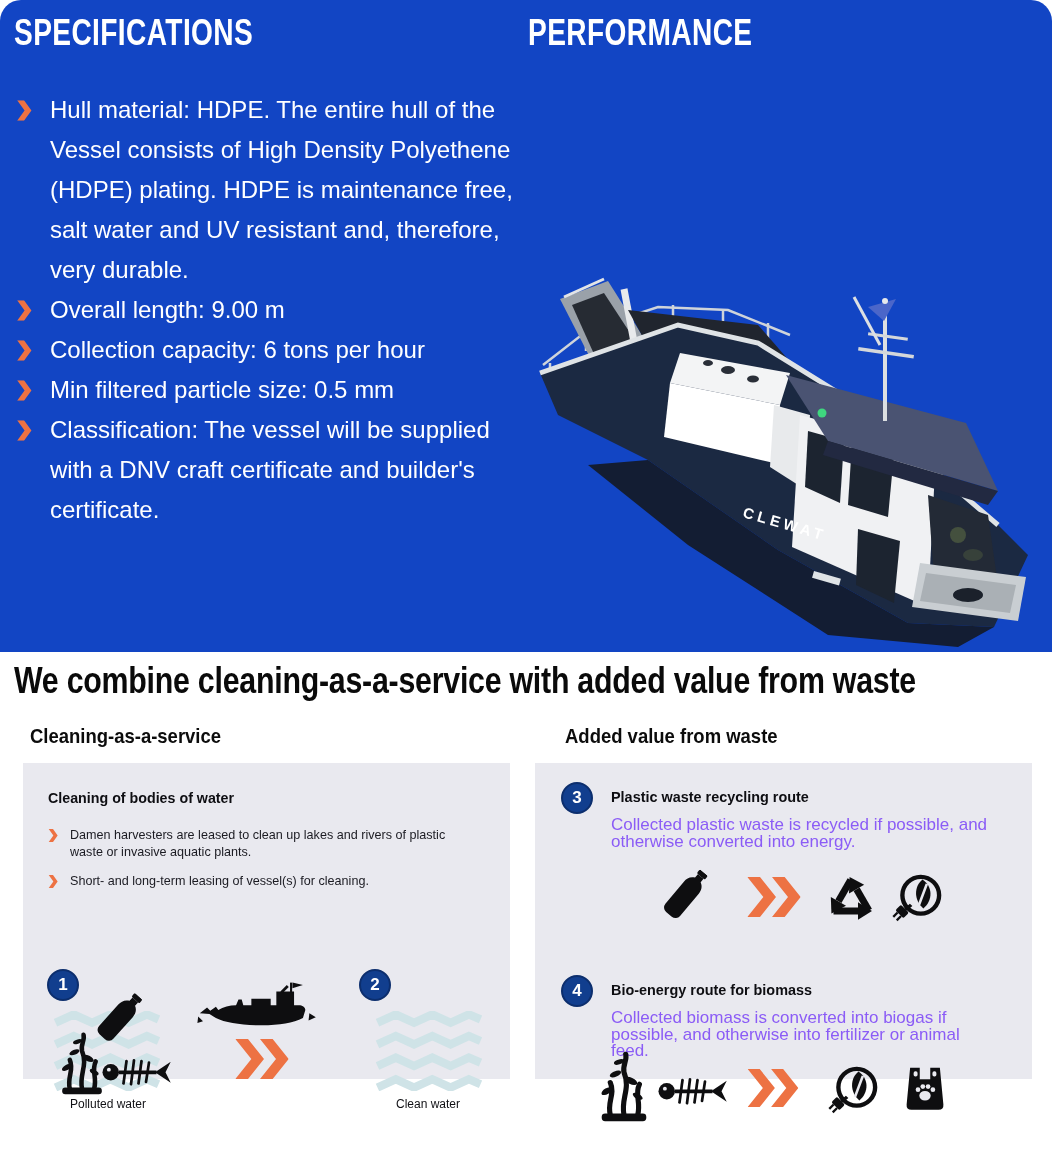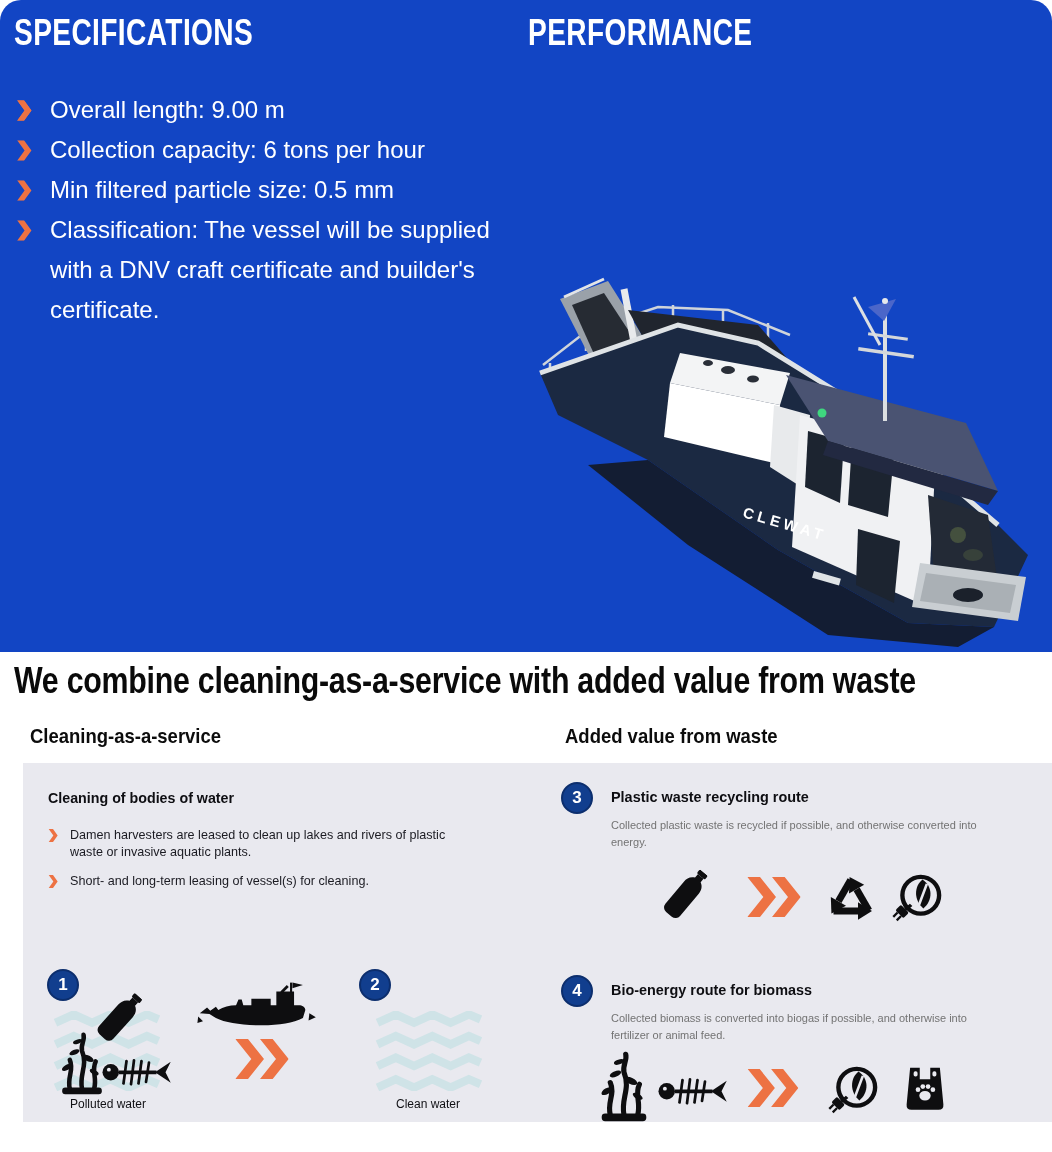--- a/index.html
+++ b/index.html
@@ -18,40 +18,40 @@
   .b-chev{position:absolute;left:2px;top:9px;width:16px;height:23px;fill:#ED7243;}
   .vessel-photo{position:absolute;left:528px;top:255px;width:524px;height:397px;}
 
   
   .headline{position:absolute;left:14px;top:660px;margin:0;font-size:37px;font-weight:700;
             letter-spacing:-.3px;color:#0a0a0a;transform:scaleX(.82);transform-origin:left top;white-space:nowrap;}
   .subhead{position:absolute;top:724px;margin:0;font-size:21px;font-weight:700;color:#0c0c0c;
            transform:scaleX(.88);transform-origin:left top;white-space:nowrap;}
   .sh-left{left:30px;} .sh-right{left:565px;}
 
-  .panel{position:absolute;top:763px;height:359px;background:#E9E9EF;padding-left:40px;}
+  .panel{position:absolute;top:763px;height:316px;background:#E9E9EF;}
   .panel-left{left:23px;width:487px;}
   .panel-right{left:535px;width:497px;}
 
   .card-title{position:absolute;left:25px;top:26px;margin:0;font-size:15px;font-weight:800;color:#0e0e12;
               transform:scaleX(.95);transform-origin:left top;white-space:nowrap;}
   .p-list{position:absolute;left:25px;top:64px;margin:0;padding:0;list-style:none;width:400px;}
   .p-list li{position:relative;padding-left:22px;font-size:12.6px;line-height:16.5px;color:#1b1b22;
              margin-bottom:13px;font-weight:500;}
   .p-list li.nowrap{white-space:nowrap;}
   .s-chev{position:absolute;left:0;top:2px;width:10px;height:13px;fill:#ED7243;}
 
   .badge{position:absolute;width:32px;height:32px;border-radius:50%;background:#113E8E;
          border:2px solid #0c2e6d;color:#fff;font-weight:700;font-size:17px;
          display:flex;align-items:center;justify-content:center;box-sizing:border-box;}
   .flow-label{position:absolute;font-size:12px;font-weight:400;color:#101014;text-align:center;}
 
   .route-title{position:absolute;margin:0;font-size:15.5px;font-weight:800;color:#0e0e12;
                transform:scaleX(.93);transform-origin:left top;white-space:nowrap;}
-  .route-desc{position:absolute;margin:0;font-size:11px;line-height:16.5px;color:#737373;
+  .route-desc{position:absolute;margin:0;font-size:17px;line-height:16.5px;color:#8b5cf6;
               width:382px;font-weight:500;}
   .icon{position:absolute;}
   svg{display:block;}
 </style>
 </head>
 <body>
 
 <svg width="0" height="0" style="position:absolute" aria-hidden="true">
   <defs>
     <symbol id="sym-chev" viewBox="0 0 14 18">
@@ -156,21 +156,21 @@
 
   <section class="hero">
 
     <div class="col col-specs">
       <h2 class="sec-title">SPECIFICATIONS</h2>
       <ul class="hero-list">
         <li>
           <svg class="b-chev" viewBox="0 0 14 18">
               <use href="#sym-chev"></use>
             </svg>
-          </li>
+          <span>Hull material: HDPE. The entire hull of the Vessel consists of High Density Polyethene (HDPE) plating. HDPE is maintenance free, salt water and UV resistant and, therefore, very durable.</span></li>
         <li>
           <svg class="b-chev" viewBox="0 0 14 18">
               <use href="#sym-chev"></use>
             </svg>
           <span>Overall length: 9.00 m</span></li>
         <li>
           <svg class="b-chev" viewBox="0 0 14 18">
               <use href="#sym-chev"></use>
             </svg>
           <span>Collection capacity: 6 tons per hour</span></li>

